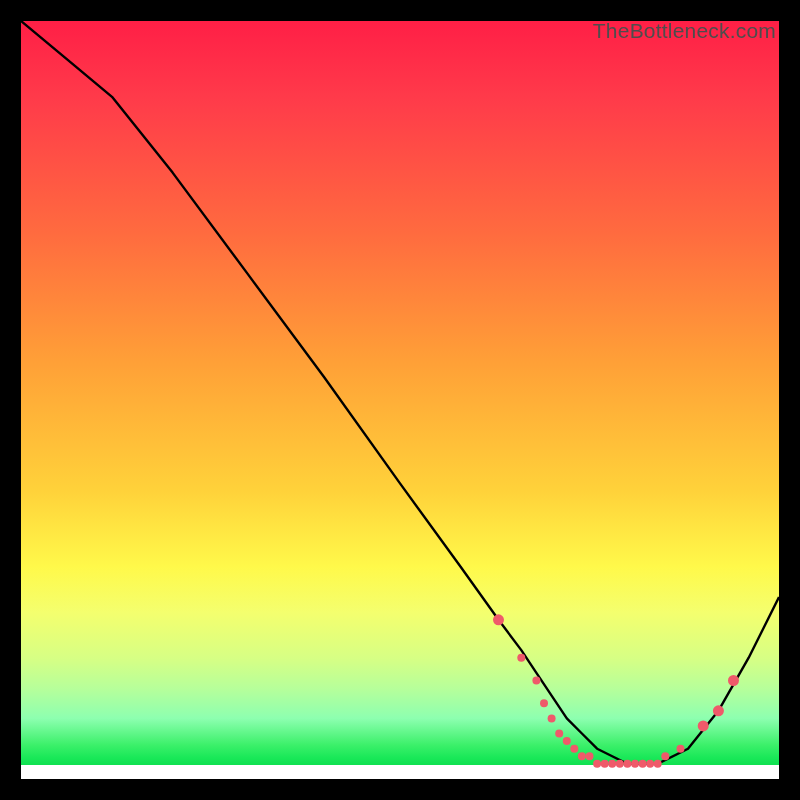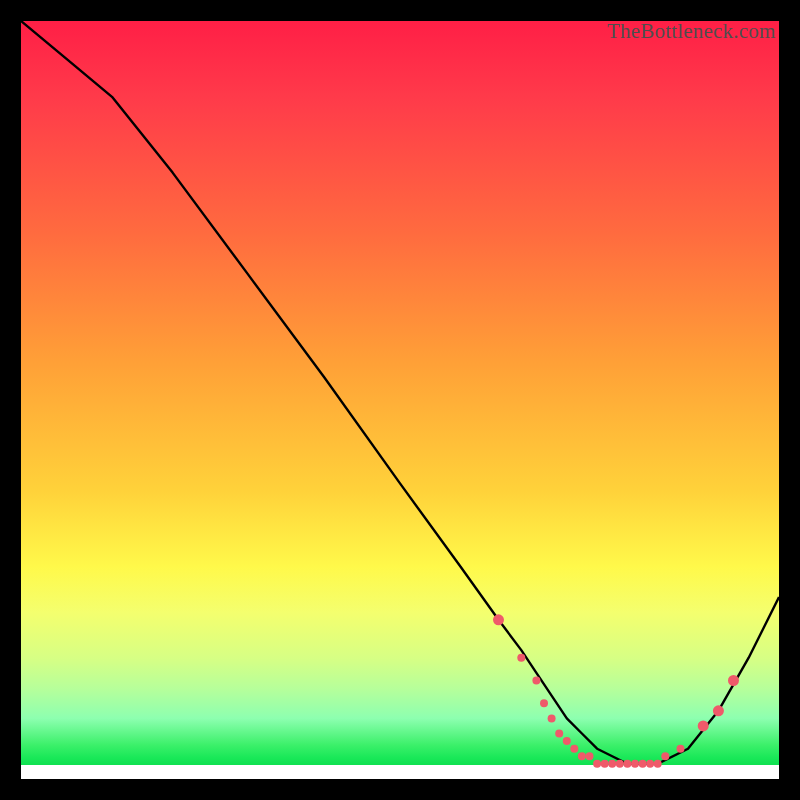--- a/index.html
+++ b/index.html
@@ -11,21 +11,20 @@
     overflow: hidden;
     font-family: Arial, Helvetica, sans-serif;
   }
   .frame {
     position: absolute;
     left: 21px;
     top: 21px;
     width: 758px;
     height: 758px;
     background: #000;
-    font-family: Liberation Serif, serif;
   }
   .gradient {
     position: absolute;
     left: 0;
     top: 0;
     width: 758px;
     height: 758px;
     
     background: linear-gradient(
       to bottom,

